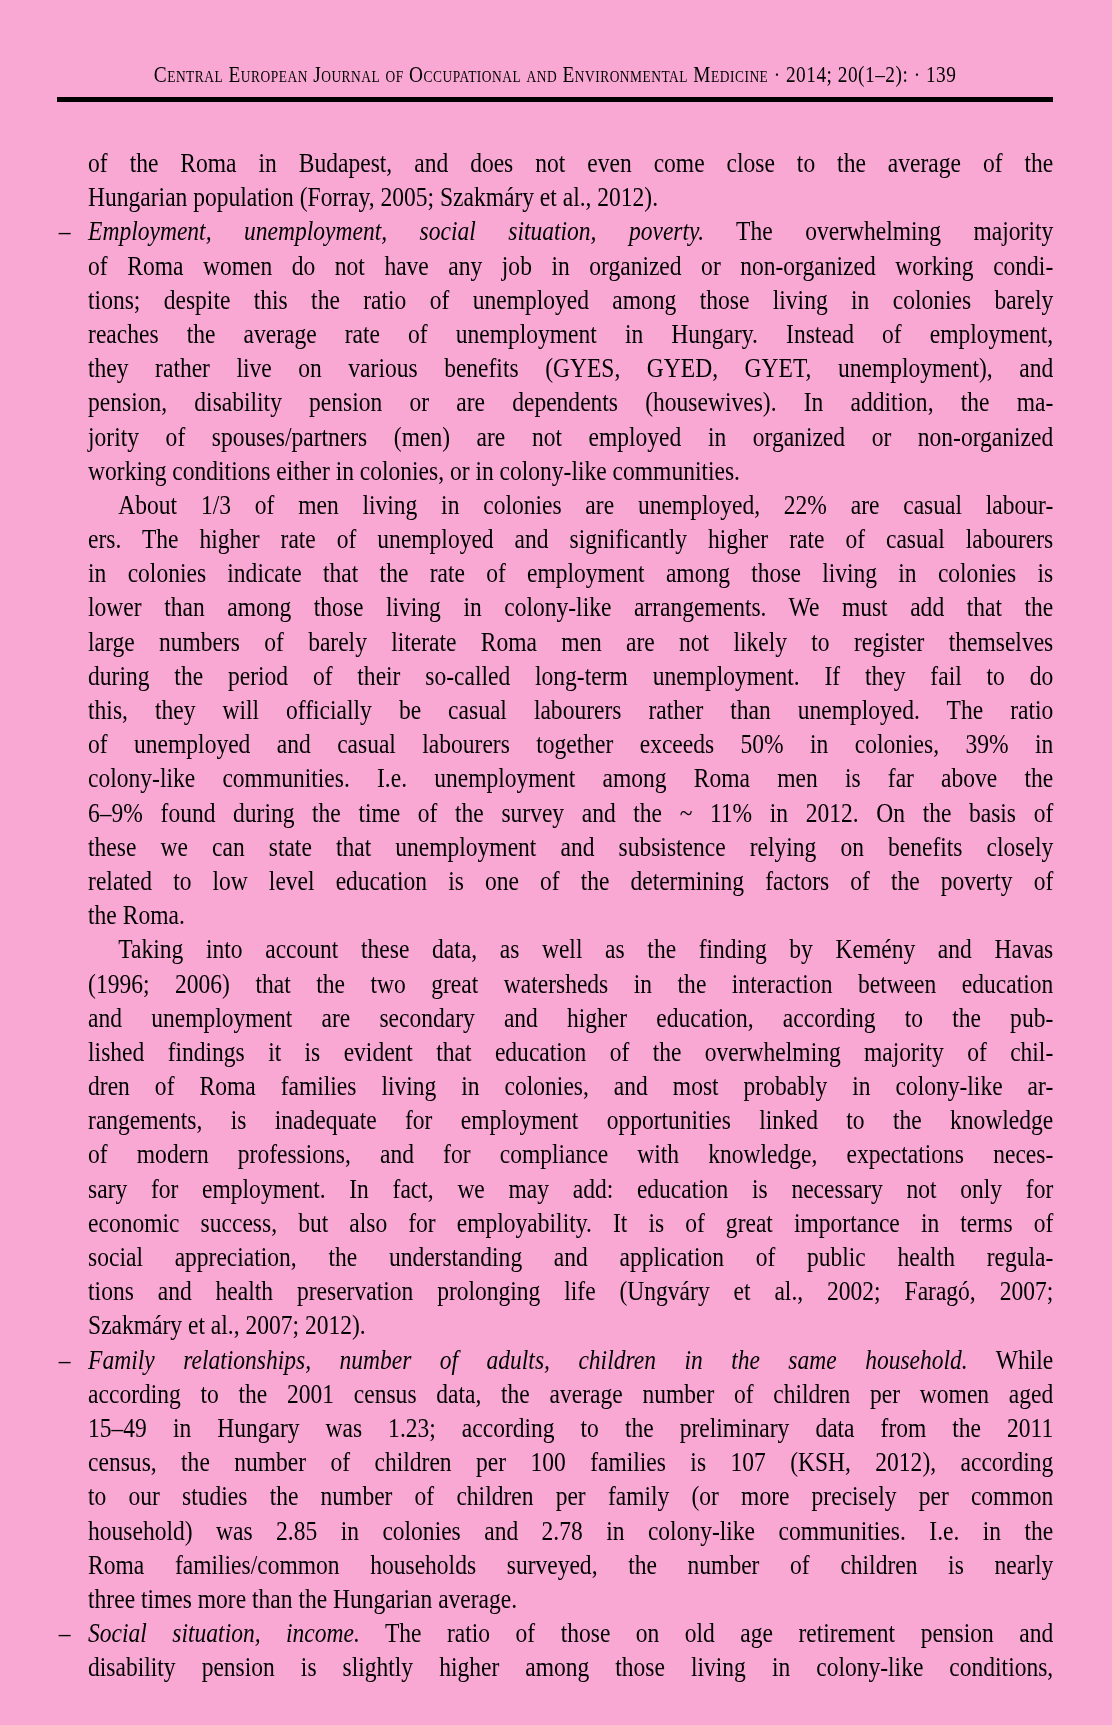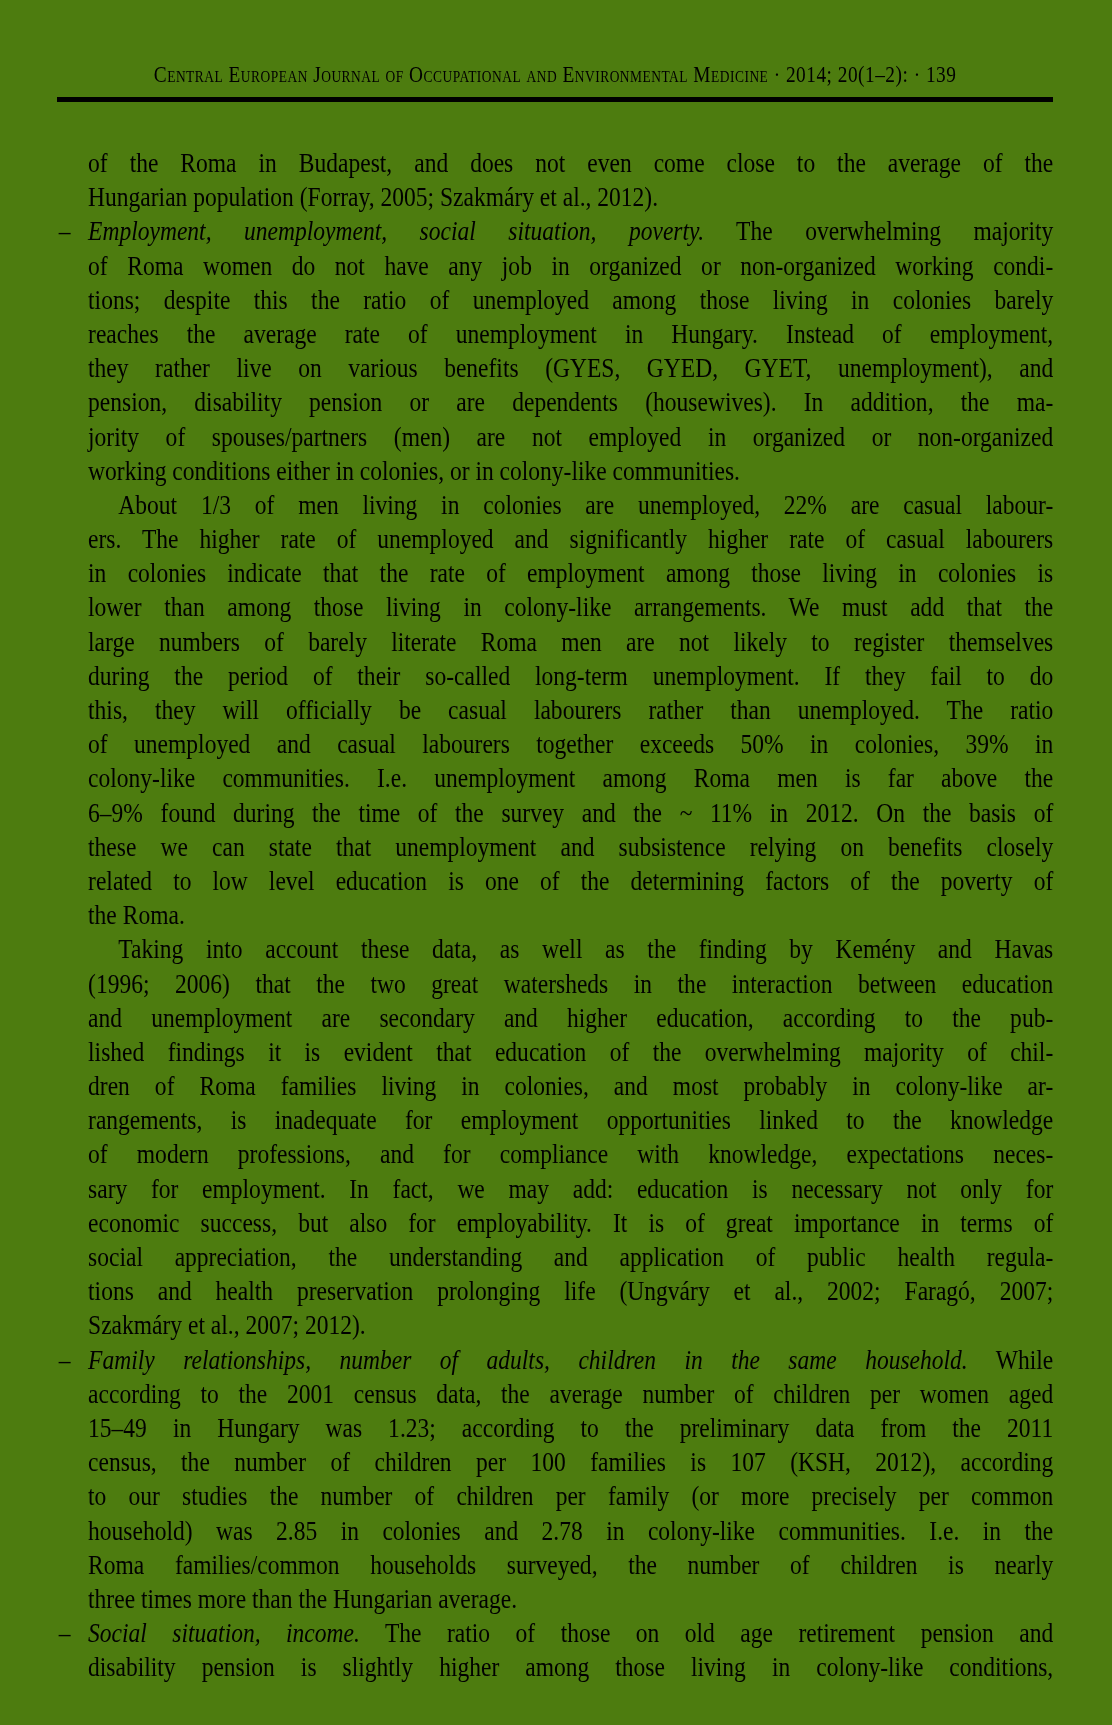--- a/index.html
+++ b/index.html
@@ -1,20 +1,20 @@
 <!DOCTYPE html>
 <html><head>
 <meta charset="utf-8">
 <style>
   html, body { margin: 0; padding: 0; background: #ffffff; }
   .page {
     position: relative;
     width: 1112px;
     height: 1725px;
-    background: #4d7c0f;
+    background: #f9a8d4;
     color: #000000;
     font-family: "Liberation Serif", "DejaVu Serif", serif;
     overflow: hidden;
   }
   .header-wrap {
     position: absolute;
     left: 57px;
     top: 60px;
     width: 1186px;
     transform: scaleX(0.84);

